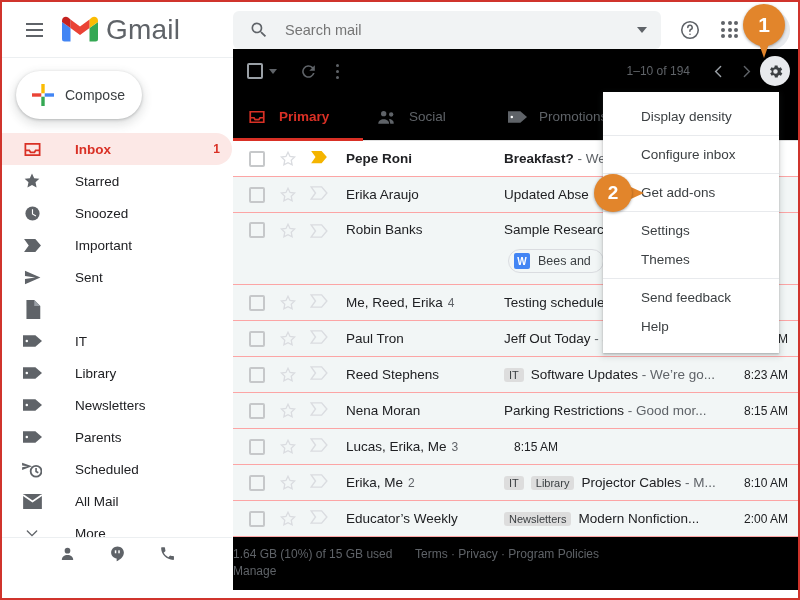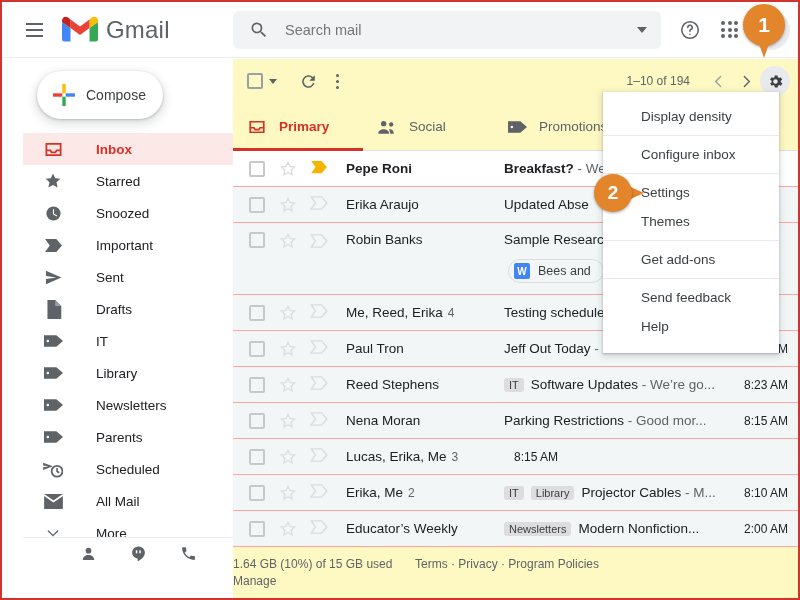--- a/index.html
+++ b/index.html
@@ -27,21 +27,21 @@
   }
   .hamburger {
     width: 44px; height: 44px; margin-left: 10px;
     display: flex; flex-direction: column; justify-content: center;
     align-items: center; gap: 4px; border-radius: 50%;
   }
   .hamburger span { display: block; width: 17px; height: 2px; background: #5f6368; }
 
   .brand { display: flex; align-items: center; margin-left: 6px; }
   .gmail-logo { width: 36px; height: 27px; position: relative; }
-  .brand-name { font-size: 24px; color: #5f6368; margin-left: 8px; letter-spacing: .2px; }
+  .brand-name { font-size: 28px; color: #5f6368; margin-left: 8px; letter-spacing: .2px; }
 
   .searchbox {
     position: absolute; left: 231px; top: 9px;
     width: 428px; height: 38px;
     background: #f1f3f4; border-radius: 6px;
     display: flex; align-items: center;
   }
   .search-icon { margin-left: 16px; width: 20px; height: 20px; }
   .search-input {
     flex: 1; border: none; outline: none; background: transparent;
@@ -59,21 +59,21 @@
   .hdr-right { position: absolute; right: 8px; top: 0; height: 56px; display: flex; align-items: center; }
   .hdr-btn { width: 40px; height: 40px; display: flex; align-items: center; justify-content: center; border-radius: 50%; }
   .apps-grid { width: 18px; height: 18px; display: grid; grid-template-columns: repeat(3,1fr); gap: 2px; }
   .apps-grid i { display: block; width: 4px; height: 4px; border-radius: 50%; background: #5f6368; }
   .gear-btn { background: #e8eaed; border-radius: 50%; }
 
   
   .sidebar {
     position: absolute; left: 0; top: 57px;
     width: 230px; height: 510px;
-    background: #fff; overflow: hidden; margin-left: 21px;
+    background: #fff; overflow: hidden;
   }
   .compose {
     margin: 12px 0 0 14px;
     width: 126px; height: 48px;
     border-radius: 24px; background: #fff;
     box-shadow: 0 1px 3px rgba(60,64,67,.30), 0 4px 8px 3px rgba(60,64,67,.12);
     display: flex; align-items: center;
   }
   .plus { width: 22px; height: 22px; margin-left: 16px; position: relative; }
   .compose-label { font-size: 14px; color: #3c4043; margin-left: 11px; }
@@ -92,21 +92,21 @@
   .nav-count { font-size: 12px; font-weight: bold; }
 
   .bottom-bar {
     position: absolute; left: 0; bottom: 0; width: 230px; height: 32px;
     border-top: 1px solid #eceff1;
     display: flex; align-items: center; justify-content: center; gap: 30px;
   }
   .bbar-ico { width: 20px; height: 20px; display: flex; align-items: center; justify-content: center; }
 
   
-  .main { position: absolute; left: 231px; top: 57px; width: 565px; height: 541px; background: #fef9c3; }
+  .main { position: absolute; left: 231px; top: 47px; width: 565px; height: 541px; background: #000000; }
 
   .toolbar { height: 44px; display: flex; align-items: center; position: relative; }
   .tb-btn { height: 34px; display: flex; align-items: center; justify-content: center; border-radius: 50%; }
   .sel-all { margin-left: 14px; display: flex; align-items: center; }
   .cbox { width: 16px; height: 16px; border: 2px solid #9aa0a6; border-radius: 2px; }
   .mini-caret { width: 0; height: 0; margin-left: 6px;
     border-left: 4px solid transparent; border-right: 4px solid transparent; border-top: 5px solid #5f6368; }
   .refresh { margin-left: 22px; }
   .kebab { margin-left: 18px; display: flex; flex-direction: column; gap: 3px; align-items: center; }
   .kebab i { width: 3px; height: 3px; border-radius: 50%; background: #5f6368; display: block; }
@@ -358,21 +358,20 @@
         <span class="nav-label">Sent</span>
       </div>
 
       <div class="nav-item">
         <span class="nav-ico">
           <svg width="17" height="19" viewBox="0 0 18 22" fill="#5f6368">
               <path d="M2 0h9l7 7v15H2z"></path>
               <path d="M11 0l7 7h-7z" fill="#9aa0a6"></path>
             </svg>
         </span>
-        <span class="nav-label">Drafts</span>
       </div>
 
       <div class="nav-item">
         <span class="nav-ico">
           <svg width="19" height="14" viewBox="0 0 20 14" fill="#5f6368">
               <path d="M0 1h13l7 6-7 6H0z"></path>
               <circle cx="4" cy="7" r="1.3" fill="#fff"></circle>
             </svg>
         </span>
         <span class="nav-label">IT</span>
@@ -761,25 +760,25 @@
   </div>
 
   <div class="menu">
     <div class="menu-group">
       <div class="menu-item">Display density</div>
     </div>
     <div class="menu-group">
       <div class="menu-item">Configure inbox</div>
     </div>
     <div class="menu-group">
+      <div class="menu-item">Get add-ons</div>
+    </div>
+    <div class="menu-group">
       <div class="menu-item">Settings</div>
       <div class="menu-item">Themes</div>
-    </div>
-    <div class="menu-group">
-      <div class="menu-item">Get add-ons</div>
     </div>
     <div class="menu-group">
       <div class="menu-item">Send feedback</div>
       <div class="menu-item">Help</div>
     </div>
   </div>
 
   <div class="callout-pin">
     <div class="tail"></div>
     <div class="bubble">1</div>

